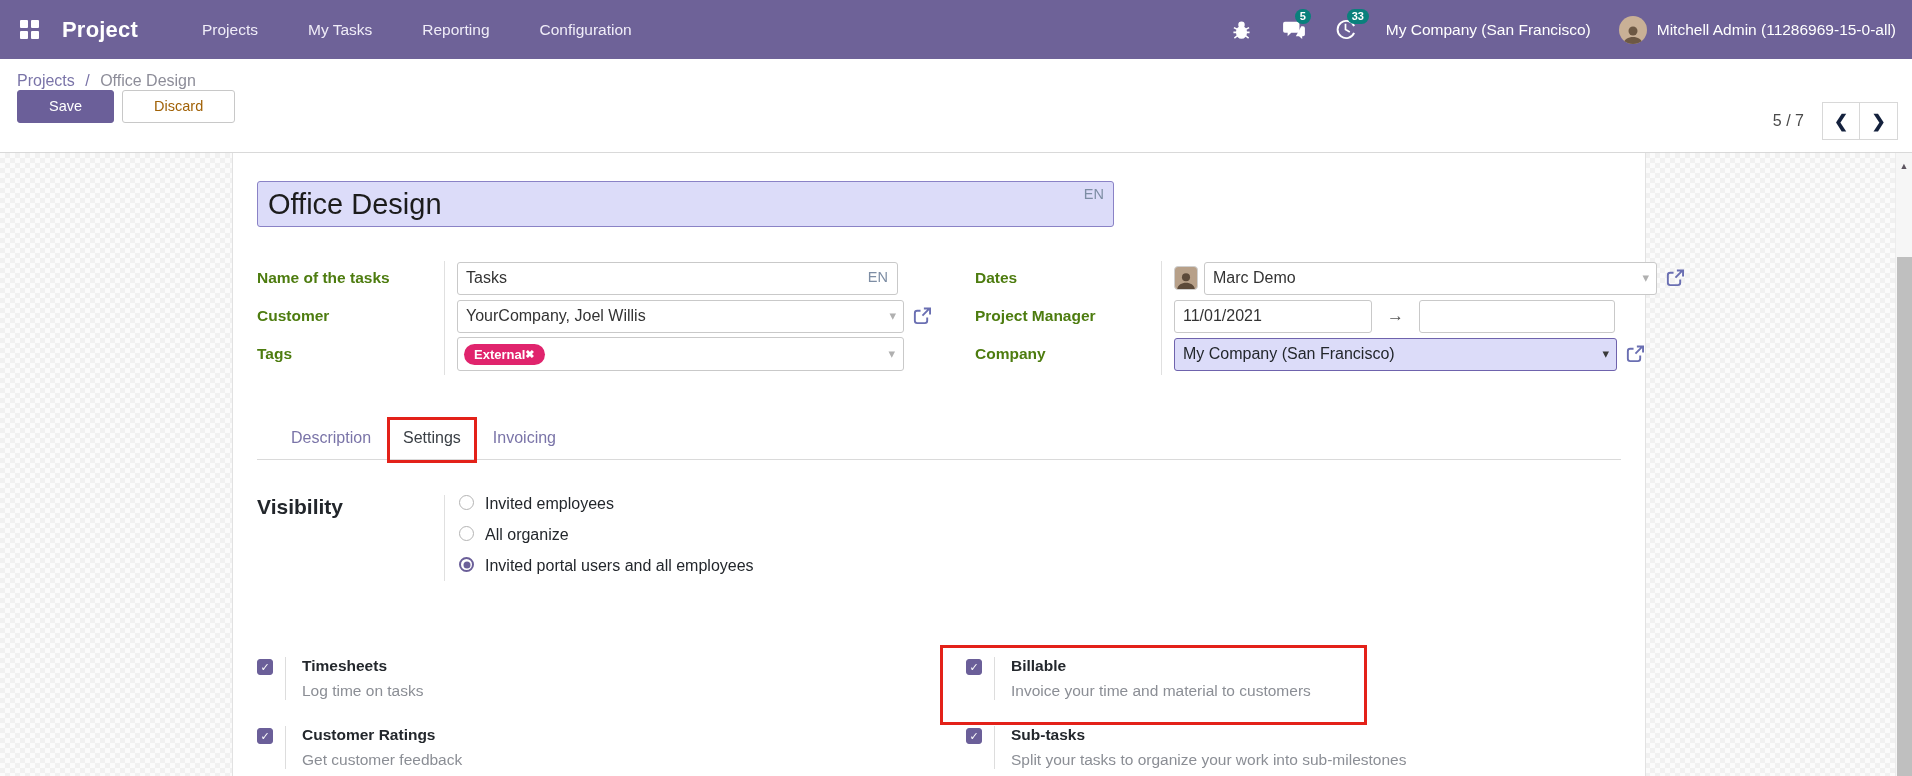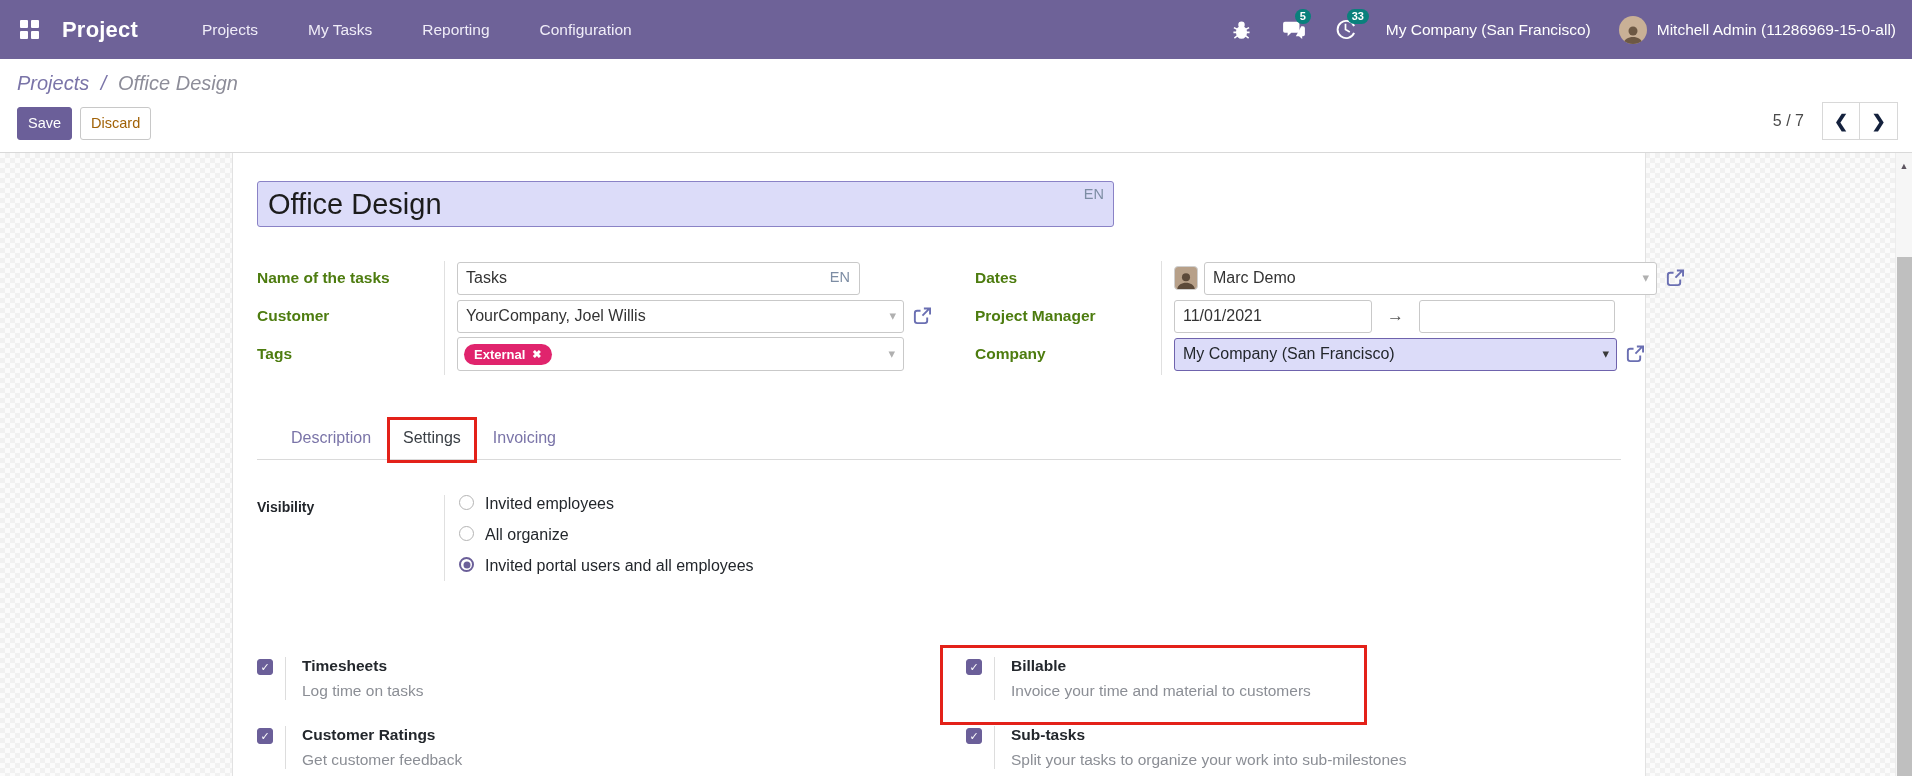--- a/index.html
+++ b/index.html
@@ -17,26 +17,26 @@
   .icon-btn { position:relative; width:24px; height:24px; display:flex; align-items:center; justify-content:center; }
   .count-badge { position:absolute; top:-9px; left:13px; background:#0a807c; color:#fff;
     font-size:11px; font-weight:bold; border-radius:9px; padding:1px 5px; line-height:13px; }
   .nav-company { font-size:15.5px; }
   .nav-user { display:flex; align-items:center; gap:10px; font-size:15.5px; }
   .avatar-circle { width:28px; height:28px; border-radius:50%; background:#c9b096; overflow:hidden; display:flex; align-items:flex-end; justify-content:center; }
 
   
   .control-panel { background:#fff; padding:13px 17px 13px; border-bottom:1px solid #d9d9d9;
     position:relative; height:94px; }
-  .breadcrumb { font-size:20px; margin-bottom:12px;font-style:italic; }
+  .breadcrumb { font-size:16px; margin-bottom:0; }
   .breadcrumb .bc-parent { color:#7a74a8; cursor:pointer; }
   .breadcrumb .bc-sep { color:#7a74a8; margin:0 6px; }
   .breadcrumb .bc-current { color:#8d8d99; }
   .cp-buttons { display:flex; gap:8px; }
-  .btn { font-size:14.5px; padding:6px 10px; border-radius:3px; cursor:pointer; line-height:19px; }
+  .btn { font-size:14.5px; padding:6px 31px; border-radius:3px; cursor:pointer; line-height:19px; }
   .btn-save { background:#6b5f99; color:#fff; border:1px solid #6b5f99; }
   .btn-discard { background:#fff; color:#a16207; border:1px solid #c8c8c8; }
   .pager-area { position:absolute; right:14px; bottom:12px; display:flex; align-items:center; gap:18px; }
   .pager-text { font-size:16px; color:#4a4a4a;margin-left:24px; }
   .pager-btns { display:flex; }
   .pager-btn { width:38px; height:38px; background:#fff; border:1px solid #d8d8d8; color:#14213d;
     font-size:17px; font-weight:bold; display:flex; align-items:center; justify-content:center; cursor:pointer; }
   .pager-btn + .pager-btn { border-left:none; }
 
   
@@ -71,36 +71,36 @@
   .group-right .label-col { width:186px; }
   .input-wrap { position:relative; height:33px; }
   .o-input { height:33px; border:1px solid #c9c9c9; border-radius:3px; font-size:16px; color:#333;
     padding:0 8px; width:100%; font-family:"Liberation Sans", sans-serif; background:#fff; }
   .caret { position:absolute; right:8px; top:50%; transform:translateY(-54%); color:#b0b0b0; font-size:13px; pointer-events:none; }
   .caret.dark { color:#3a3a3a; }
   .ext-link { margin-left:8px; display:flex; align-items:center; cursor:pointer; }
   .tag-box { width:447px; height:34px; border:1px solid #c9c9c9; border-radius:3px; position:relative;
     display:flex; align-items:center; padding:0 6px; }
   .tag-pill { background:#e0246d; color:#fff; font-size:13px; font-weight:bold; border-radius:12px;
-    padding:3px 10px; display:inline-flex; align-items:center; gap:7px; cursor:pointer; }
+    padding:3px 10px; display:inline-flex; align-items:center; cursor:pointer; }
   .tag-close { font-size:11px; cursor:pointer; }
   .mini-avatar { width:24px; height:24px; border-radius:4px; border:1px solid #d0d0d0; background:#b7a089;
     overflow:hidden; display:flex; align-items:flex-end; justify-content:center; margin-right:6px; }
   .date-arrow { margin:0 15px; color:#565656; font-size:17px; }
   .o-input.hl { background:#dcdcf9; border-color:#6f63ad; color:#23272c; }
 
   
   .tabs { margin-top:46px; border-bottom:1px solid #dadada; display:flex; align-items:flex-end; padding-left:18px; }
   .tab { font-size:16px; color:#7a74a8; padding:8px 16px 12px; cursor:pointer; }
   .tab.active { color:#3a3f45; border:3px solid #e32119; padding:9px 13px 13px; margin:-4px 0 -4px; position:relative; z-index:1; background:transparent; }
 
   
   .visibility { display:flex; margin-top:35px; }
   .visibility .label-col { width:187px; }
-  .visibility .f-label { height:24px; display:flex; align-items:center; font-size:14px; font-weight:bold; color:#22262b; }
+  .visibility .f-label { height:24px; display:flex; align-items:center; font-size:21px; font-weight:bold; color:#22262b; }
   .radio-col { border-left:1px solid #e0e0e0; padding-left:14px; display:flex; flex-direction:column; gap:7px; }
   .radio-row { height:24px; display:flex; align-items:flex-start; gap:11px; font-size:16px; color:#23272c; cursor:pointer; }
   .radio { width:15px; height:15px; border-radius:50%; border:1.5px solid #b4b4b4; background:#fff; position:relative; }
   .radio.sel { border:2px solid #6b5f99; }
   .radio.sel::after { content:""; position:absolute; left:50%; top:50%; transform:translate(-50%,-50%);
     width:7px; height:7px; border-radius:50%; background:#6b5f99; }
 
   
   .settings-grid { margin-top:76px; display:grid; grid-template-columns:683px 683px; row-gap:26px; }
   .setting-item { display:flex; position:relative; }
@@ -204,21 +204,21 @@
     <div class="groups">
 
       <div class="group group-left">
         <div class="label-col">
           <div class="f-label">Name of the tasks</div>
           <div class="f-label">Customer</div>
           <div class="f-label">Tags</div>
         </div>
         <div class="value-col">
           <div class="v-row">
-            <div class="input-wrap" style="width:403px;">
+            <div class="input-wrap" style="width:441px;">
               <input class="o-input" value="Tasks" style="">
               <span class="lang-badge" style="top:7px;">EN</span>
             </div>
           </div>
           <div class="v-row">
             <div class="input-wrap" style="width:447px;">
               <input class="o-input" value="YourCompany, Joel Willis" style="">
               <span class="caret">▾</span>
             </div>
             <span class="ext-link">

